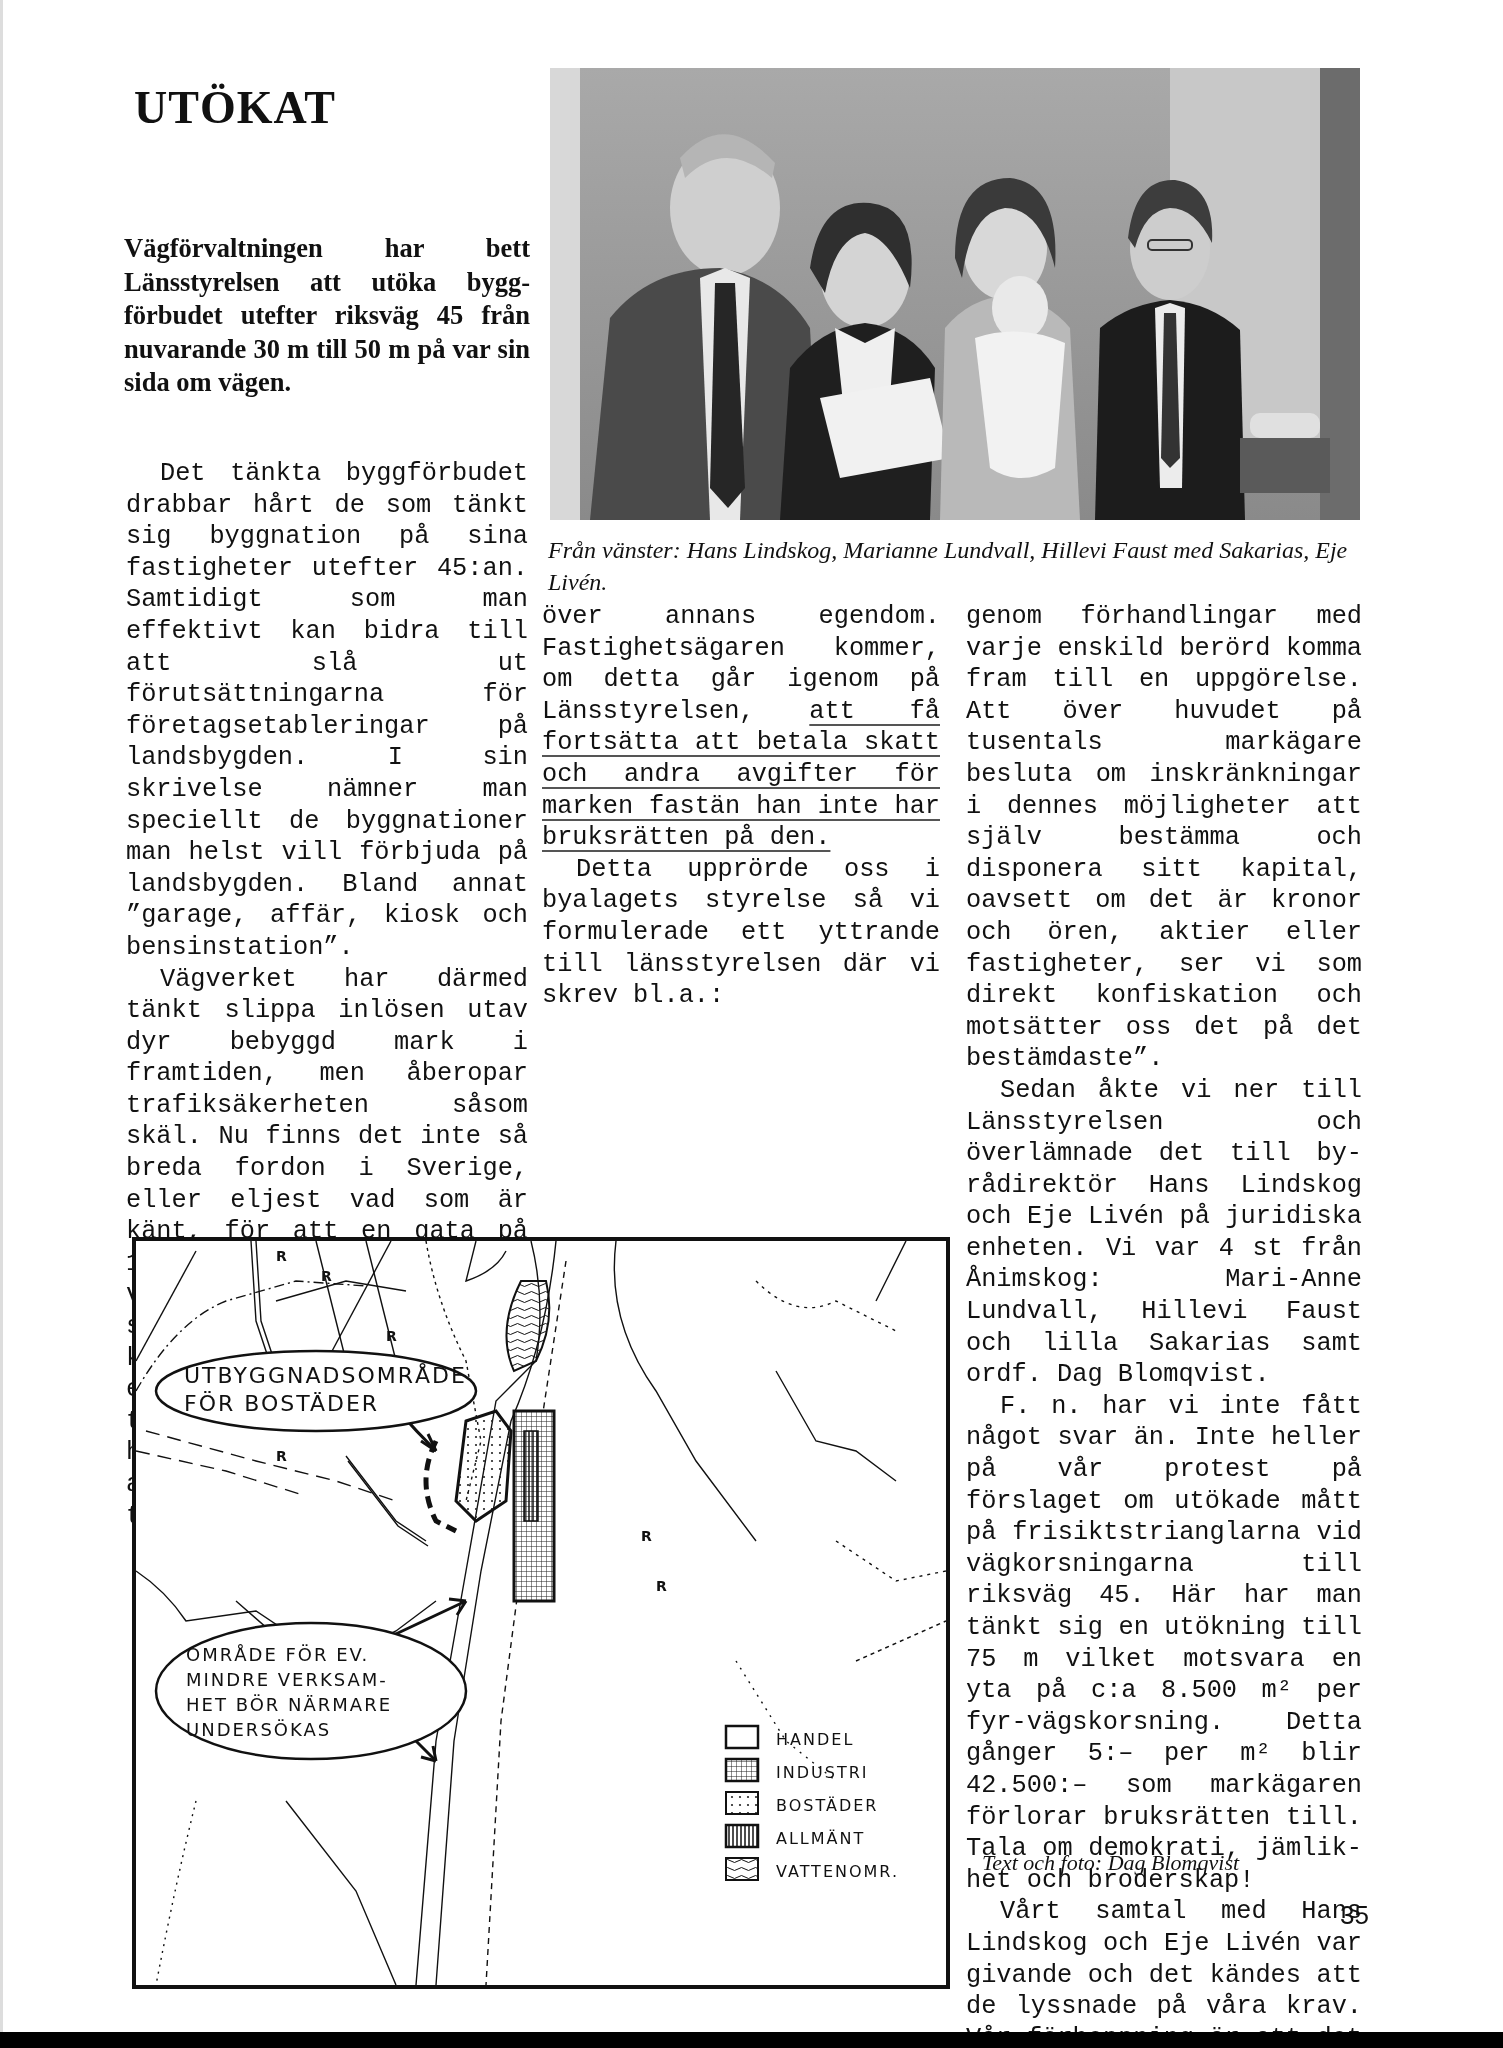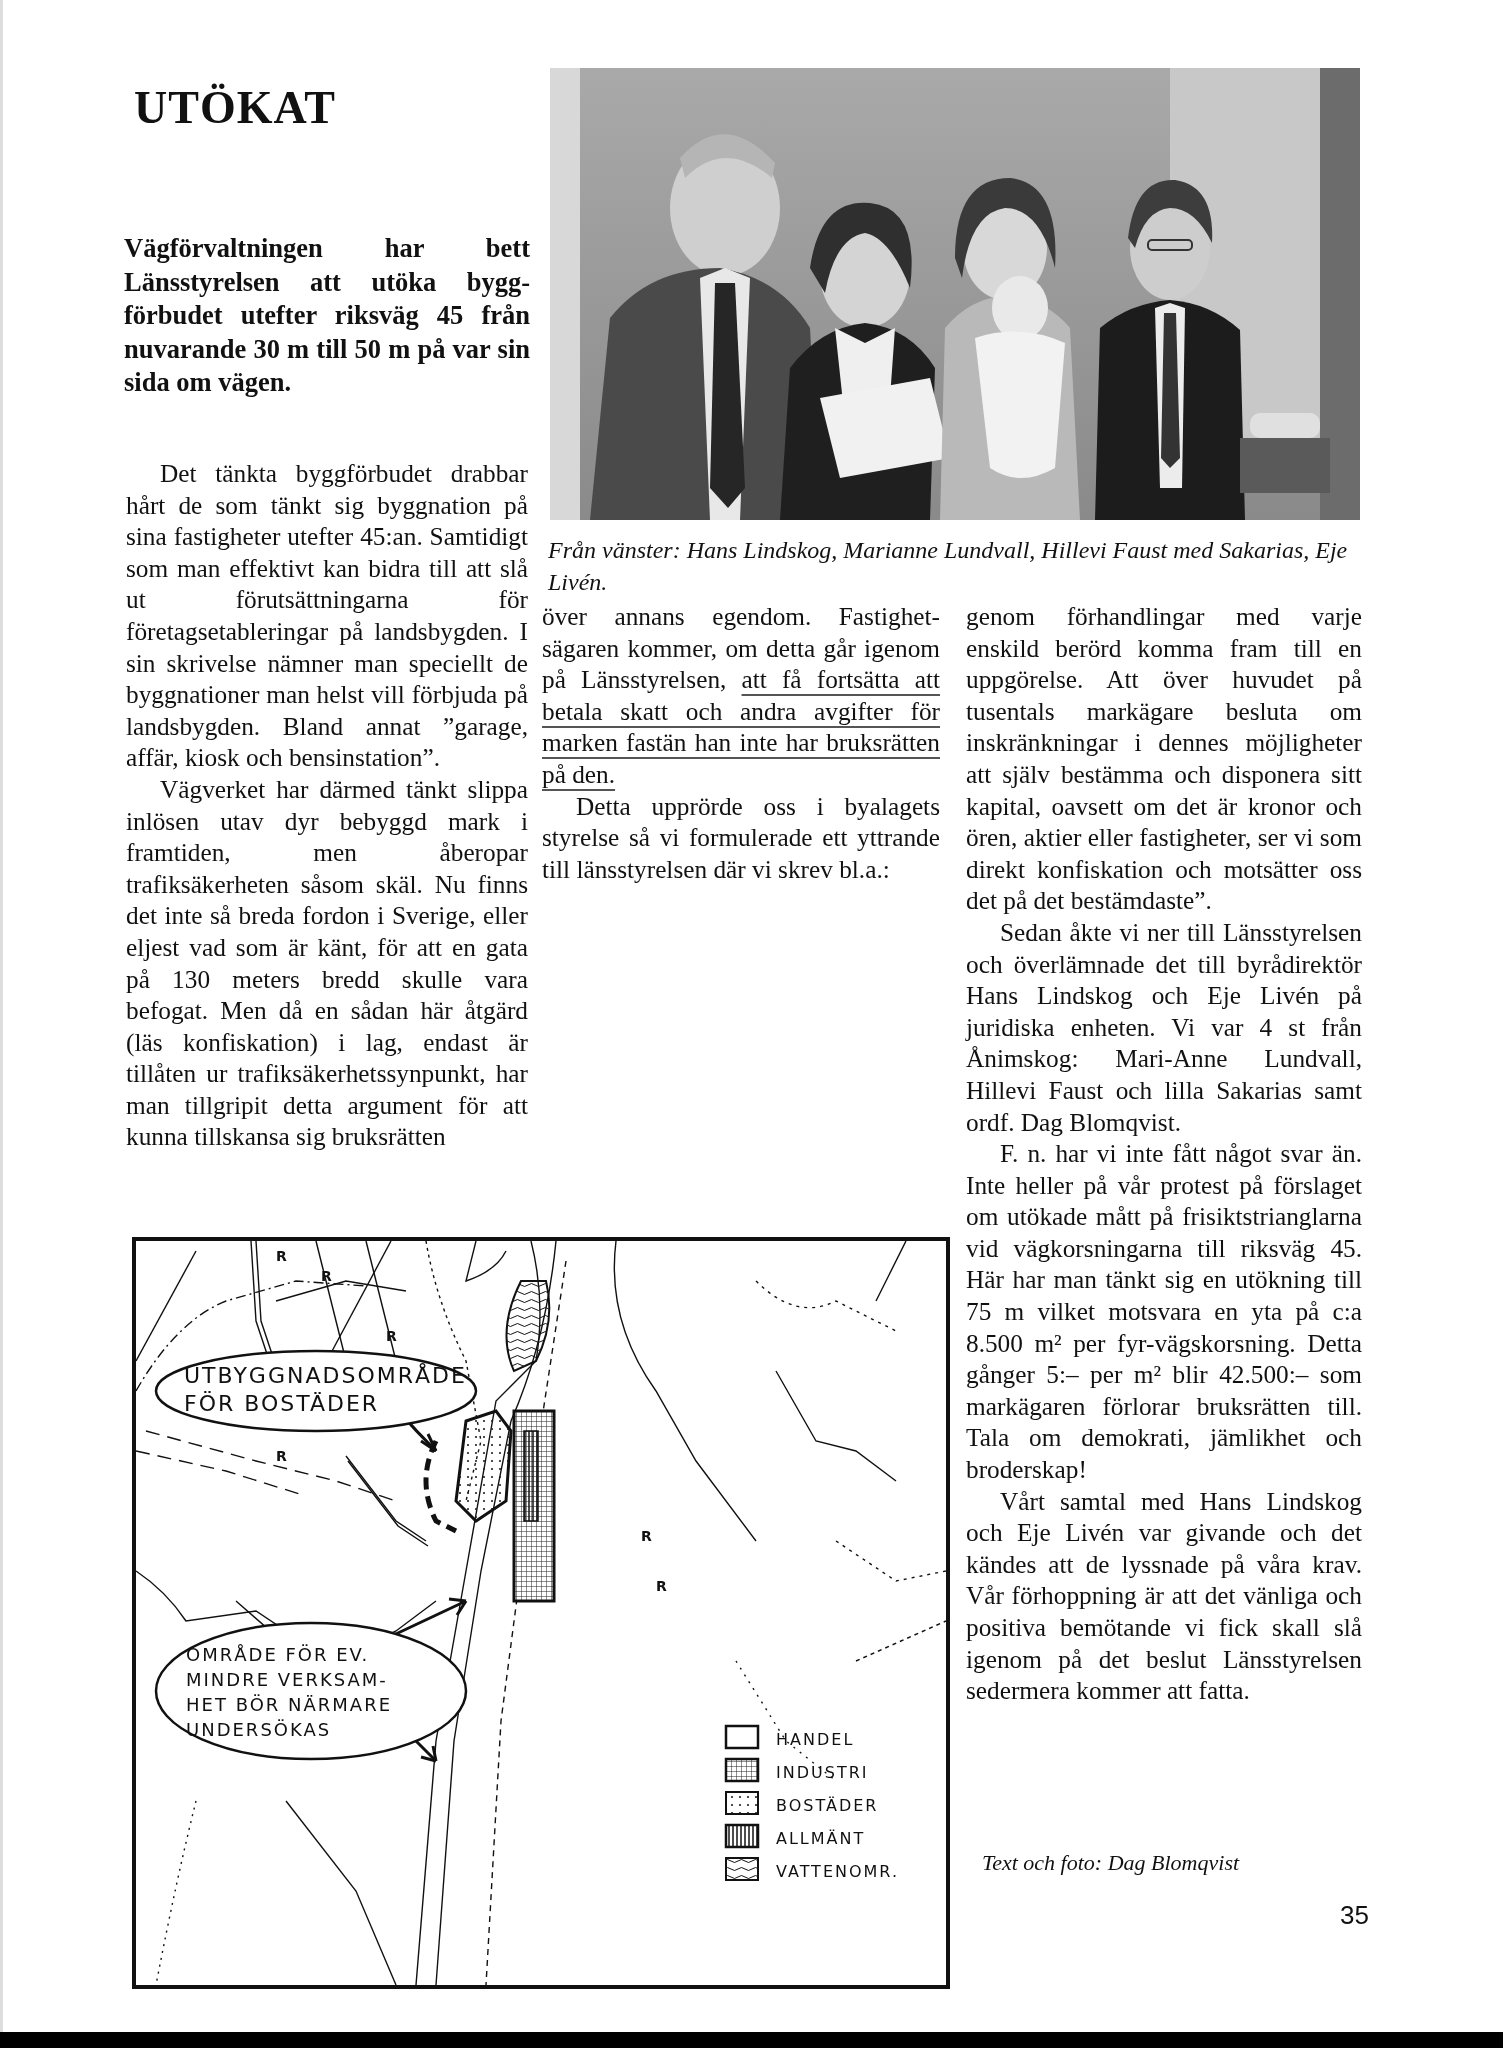--- a/index.html
+++ b/index.html
@@ -16,21 +16,21 @@
     font-family: "Liberation Serif", serif; font-weight: bold;
     font-size: 46px; line-height: 68px; letter-spacing: 1px; margin: 12px;
   }
   .lead {
     position: absolute; left: 124px; top: 232px; width: 406px;
     font-weight: bold; font-size: 26.5px; line-height: 33.5px;
     text-align: justify; margin: 0;
   }
   .col {
     position: absolute; font-size: 25.3px; line-height: 31.6px;
-    text-align: justify; hyphens: manual;
+    text-align: justify; hyphens: manual; font-family: Liberation Mono, monospace;
   }
   .col p { margin: 0; text-indent: 0; }
   .col p.ind { text-indent: 34px; }
   .col1 { left: 126px; top: 458px; width: 402px; }
   .col2 { left: 542px; top: 601px; width: 398px; }
   .col3 { left: 966px; top: 601px; width: 396px; }
 
   .u { text-decoration: underline; text-decoration-color: #555; text-underline-offset: 6px; text-decoration-thickness: 2px; }
 
   .photo {

